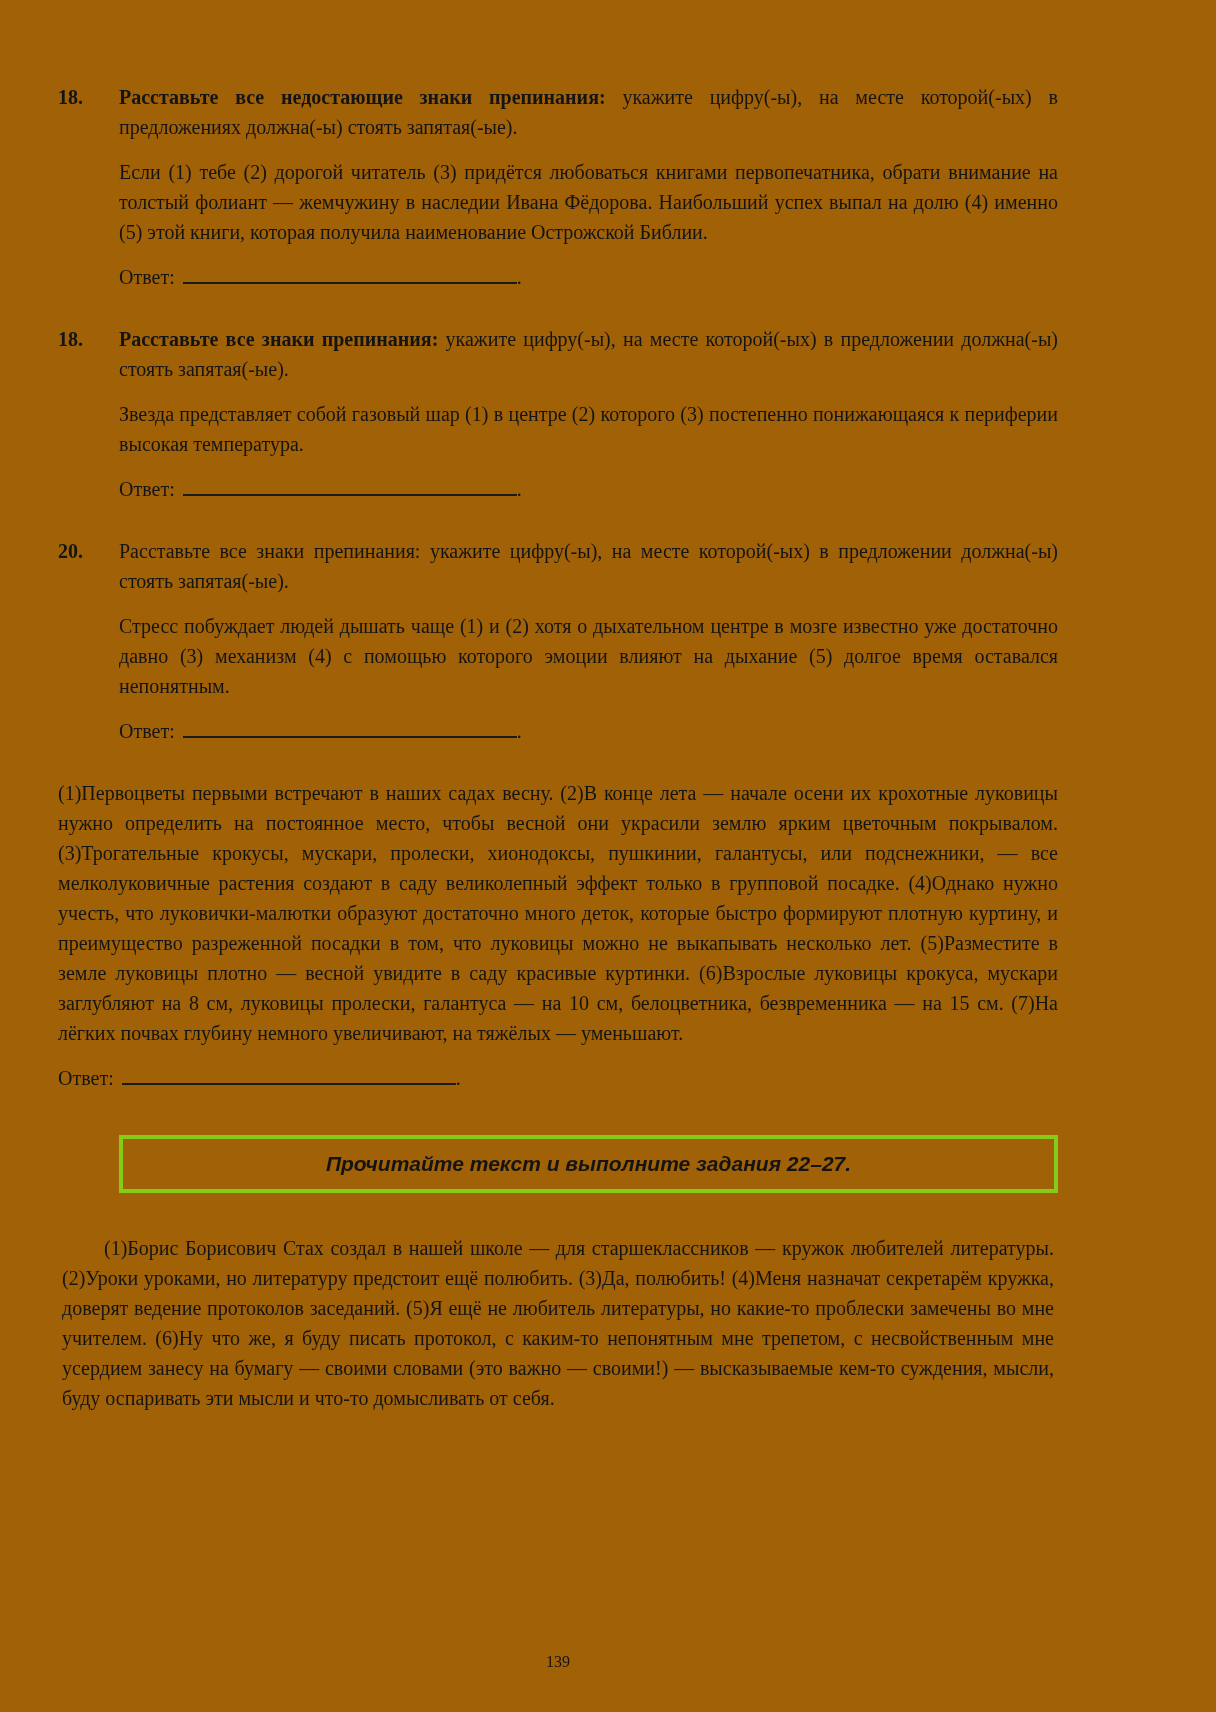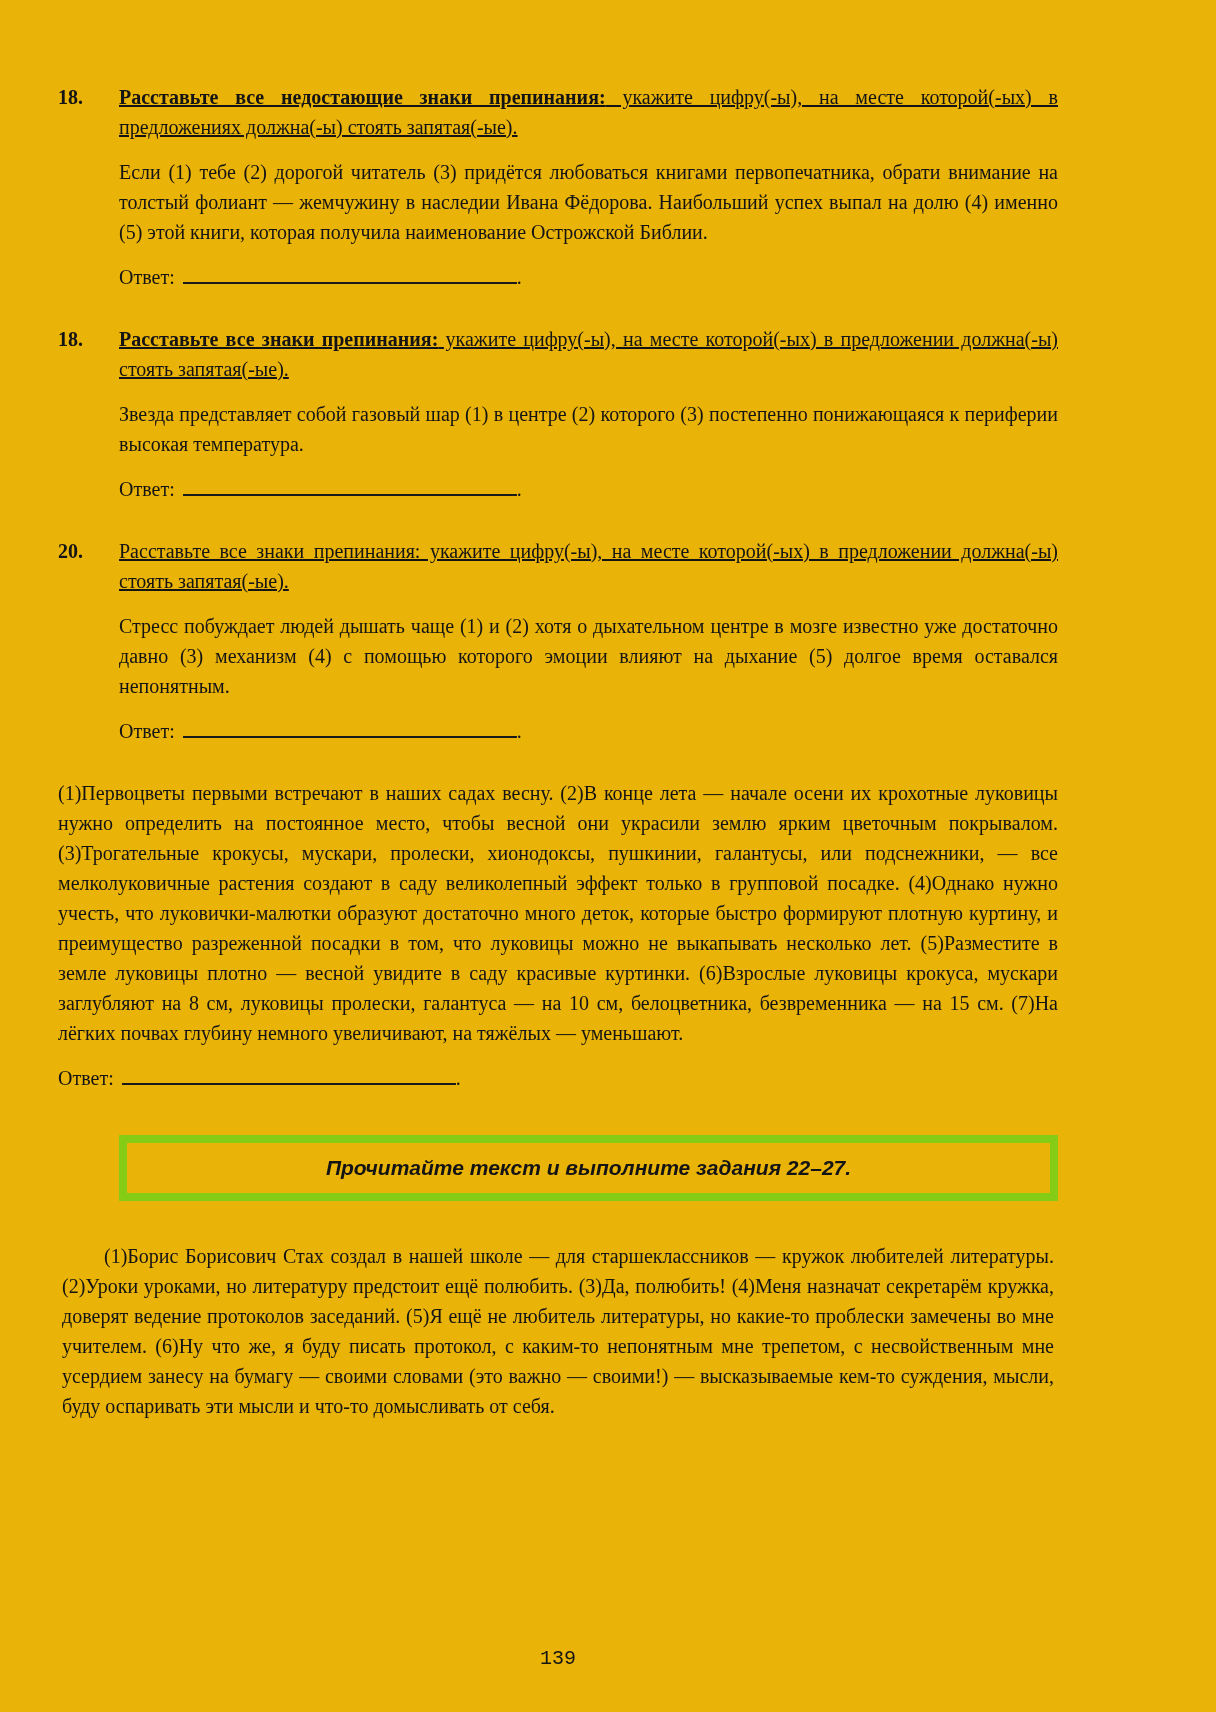--- a/index.html
+++ b/index.html
@@ -4,21 +4,21 @@
 <style>
   html, body {
     margin: 0;
     padding: 0;
     background: #d9d9d9;
   }
   .page {
     width: 1216px;
     height: 1712px;
     box-sizing: border-box;
-    background: #eab308;
+    background: #a16207;
     color: #141414;
     padding: 82px 158px 38px 58px;
     font-family: "Liberation Serif", serif;
     font-size: 20px;
     line-height: 1.5;
     display: flex;
     flex-direction: column;
     overflow: hidden;
   }
   .task {
@@ -30,21 +30,20 @@
     flex-shrink: 0;
     font-weight: bold;
   }
   .task-content {
     flex: 1;
     min-width: 0;
   }
   .instruction {
     margin: 0 0 15px 0;
     text-align: justify;
-    text-decoration: underline;
   }
   .instruction b {
     font-weight: bold;
   }
   .task-body {
     margin: 0 0 15px 0;
     text-align: justify;
   }
   .task.bold-body .task-body {
     font-weight: normal;
@@ -56,42 +55,41 @@
   .answer .blank {
     display: inline-block;
     width: 334px;
     height: 0.85em;
     border-bottom: 2px solid #1a1a1a;
     margin-left: 8px;
     vertical-align: baseline;
   }
   .reading-box {
     margin: 10px 0 36px 61px;
-    border: 8px solid #84cc16;
+    border: 4px solid #84cc16;
     padding: 9px 12px;
   }
   .reading-box p {
     margin: 0;
     text-align: center;
     font-family: "Liberation Sans", sans-serif;
     font-weight: bold;
     font-style: italic;
     font-size: 21px;
   }
   .reading-text {
     margin: 4px;
     text-align: justify;
     text-indent: 42px;
   }
   .page-number {
     margin-top: auto;
     text-align: center;
-    font-size: 20px;
+    font-size: 16px;
     padding-top: 26px;
-    font-family: Liberation Mono, monospace;
   }
 </style>
 </head>
 <body>
 
 <div class="page">
 
   <section class="task">
     <div class="task-num">18.</div>
     <div class="task-content">

